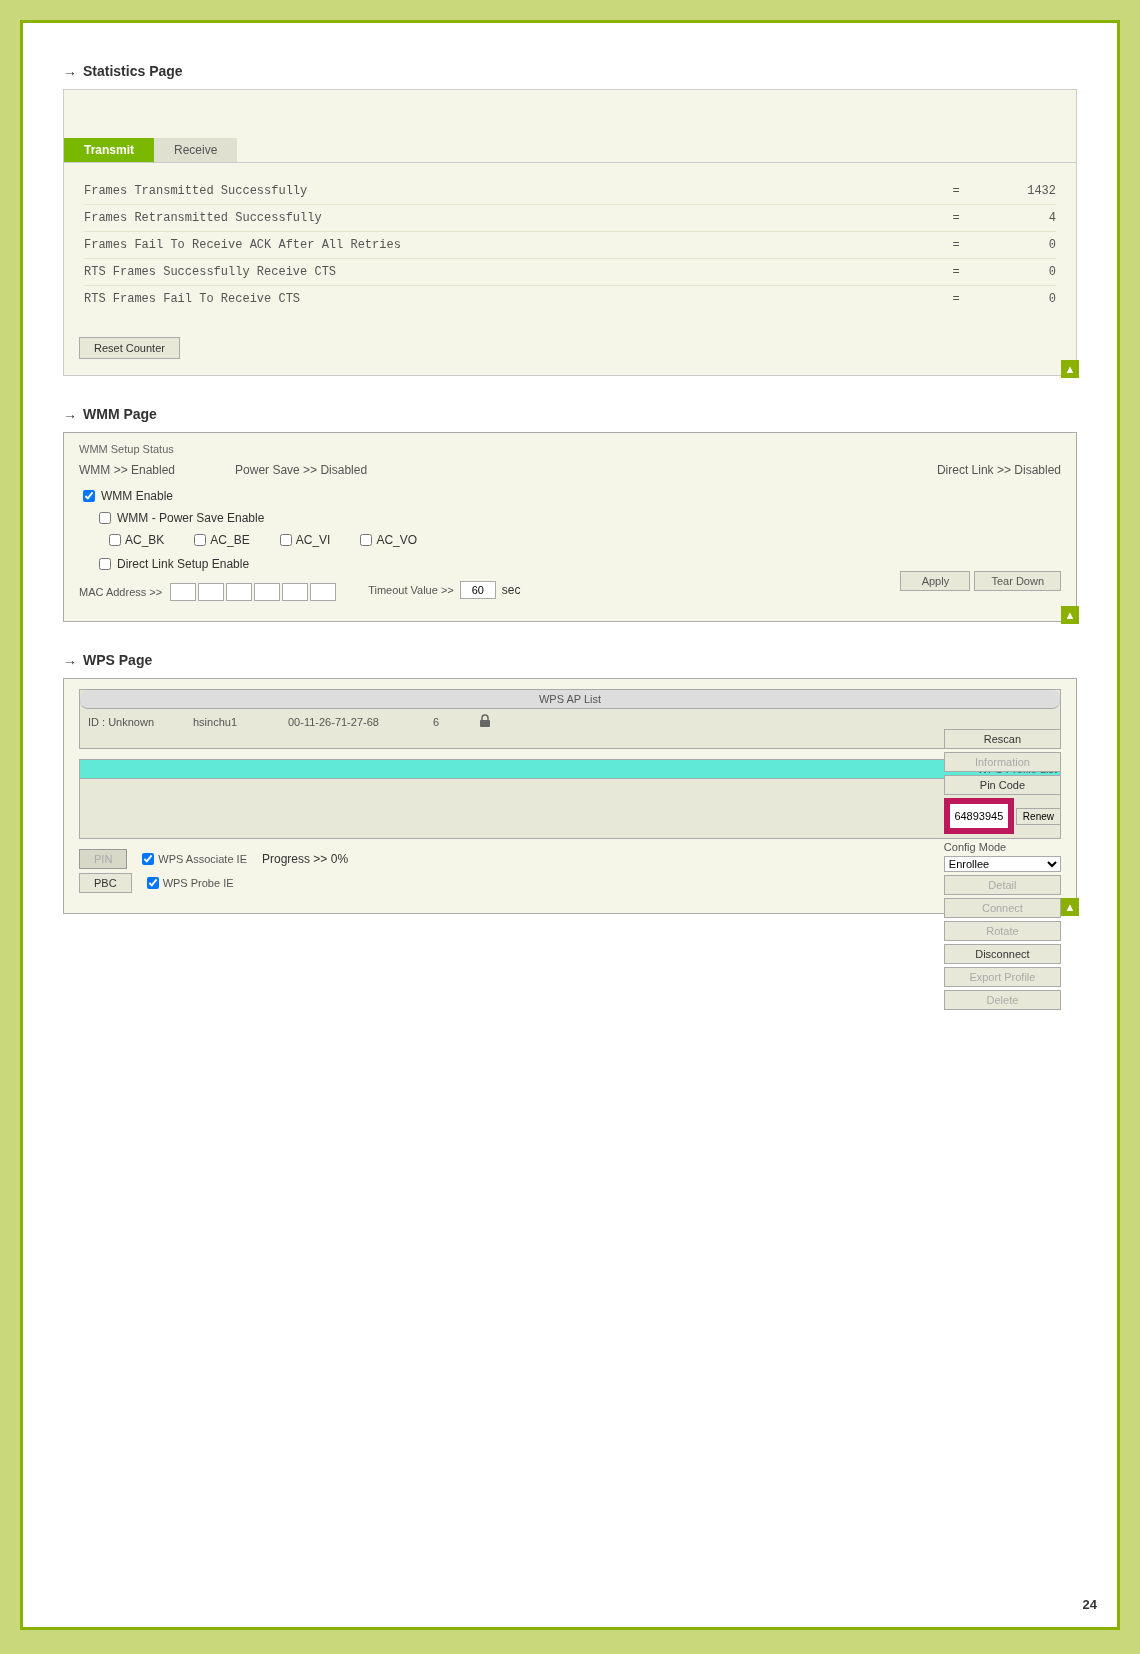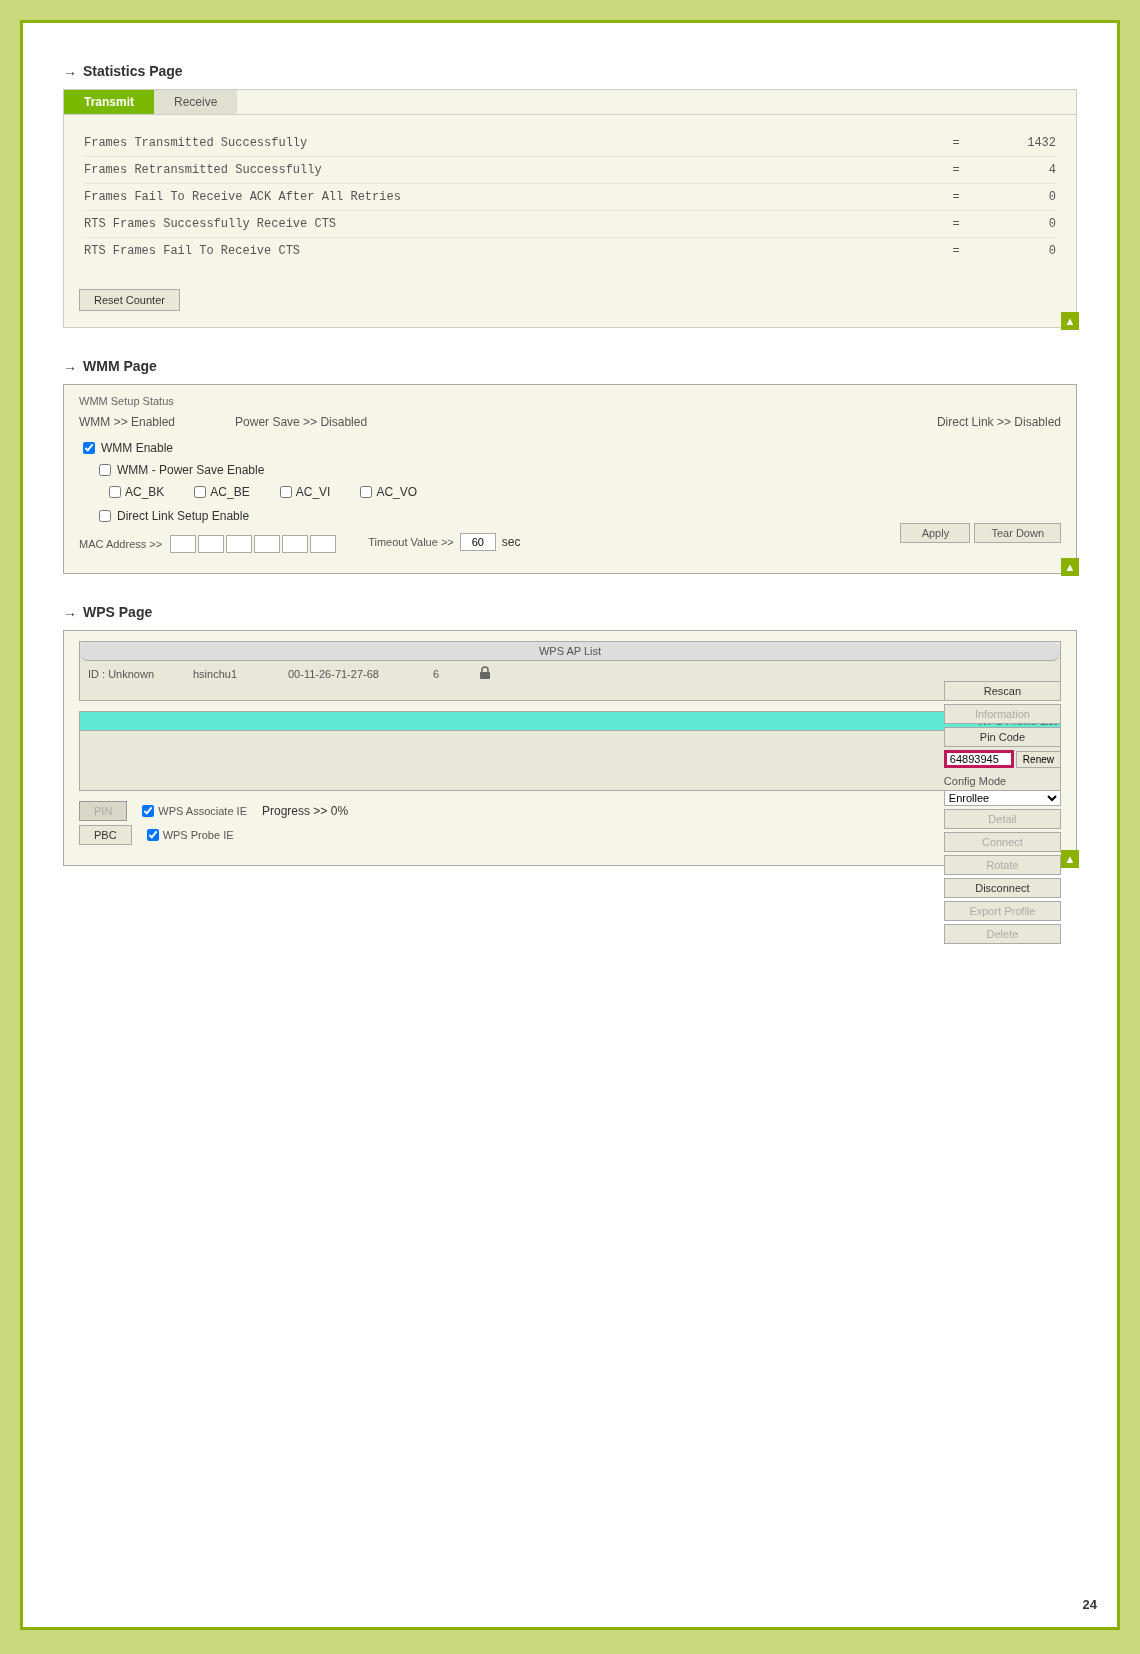--- a/index.html
+++ b/index.html
@@ -44,20 +44,21 @@
     .tabs-row {
       display: flex;
       border-bottom: 1px solid #ccc;
     }
     .tab {
       padding: 5px 20px;
       font-size: 12px;
       cursor: pointer;
       border: none;
       background: transparent;
+      margin-top: 48px;
     }
     .tab.active {
       background: #7ab800;
       color: #fff;
       font-weight: bold;
     }
     .tab.inactive {
       background: #e0e0d0;
       color: #555;
     }
@@ -273,23 +274,24 @@
     }
     .wps-r-btn.disabled { color: #aaa; }
     .wps-pin-row {
       display: flex;
       align-items: center;
       gap: 2px;
     }
     .wps-pin-input {
       width: 70px;
       height: 18px;
-      border: 3px solid #be185d;
-      font-size: 11px;
-      padding: 5px 3px;
+      border: 6px solid #be185d;
+      font-size: 11px;
+      padding: 12px 3px;
+      text-align: center;
     }
     .wps-renew-btn {
       padding: 2px 6px;
       background: #e8e8d8;
       border: 1px solid #aaa;
       font-size: 10px;
       cursor: pointer;
     }
     .config-mode-label { font-size: 11px; color: #555; margin-top: 4px; }
     .config-select {

